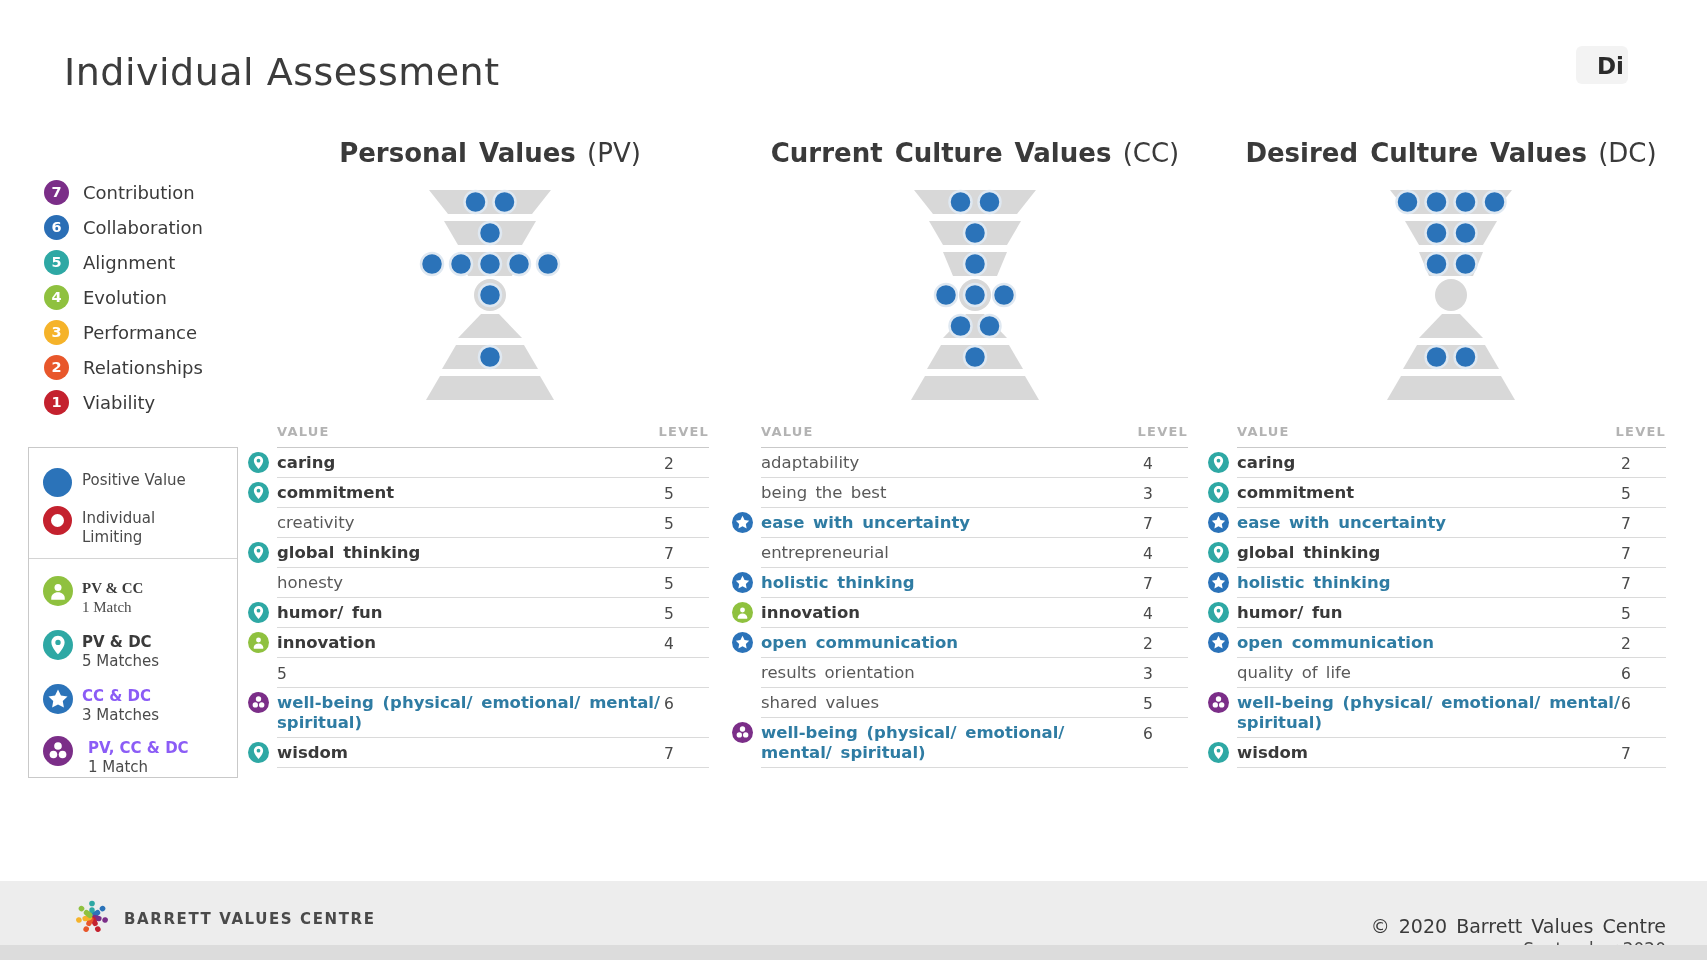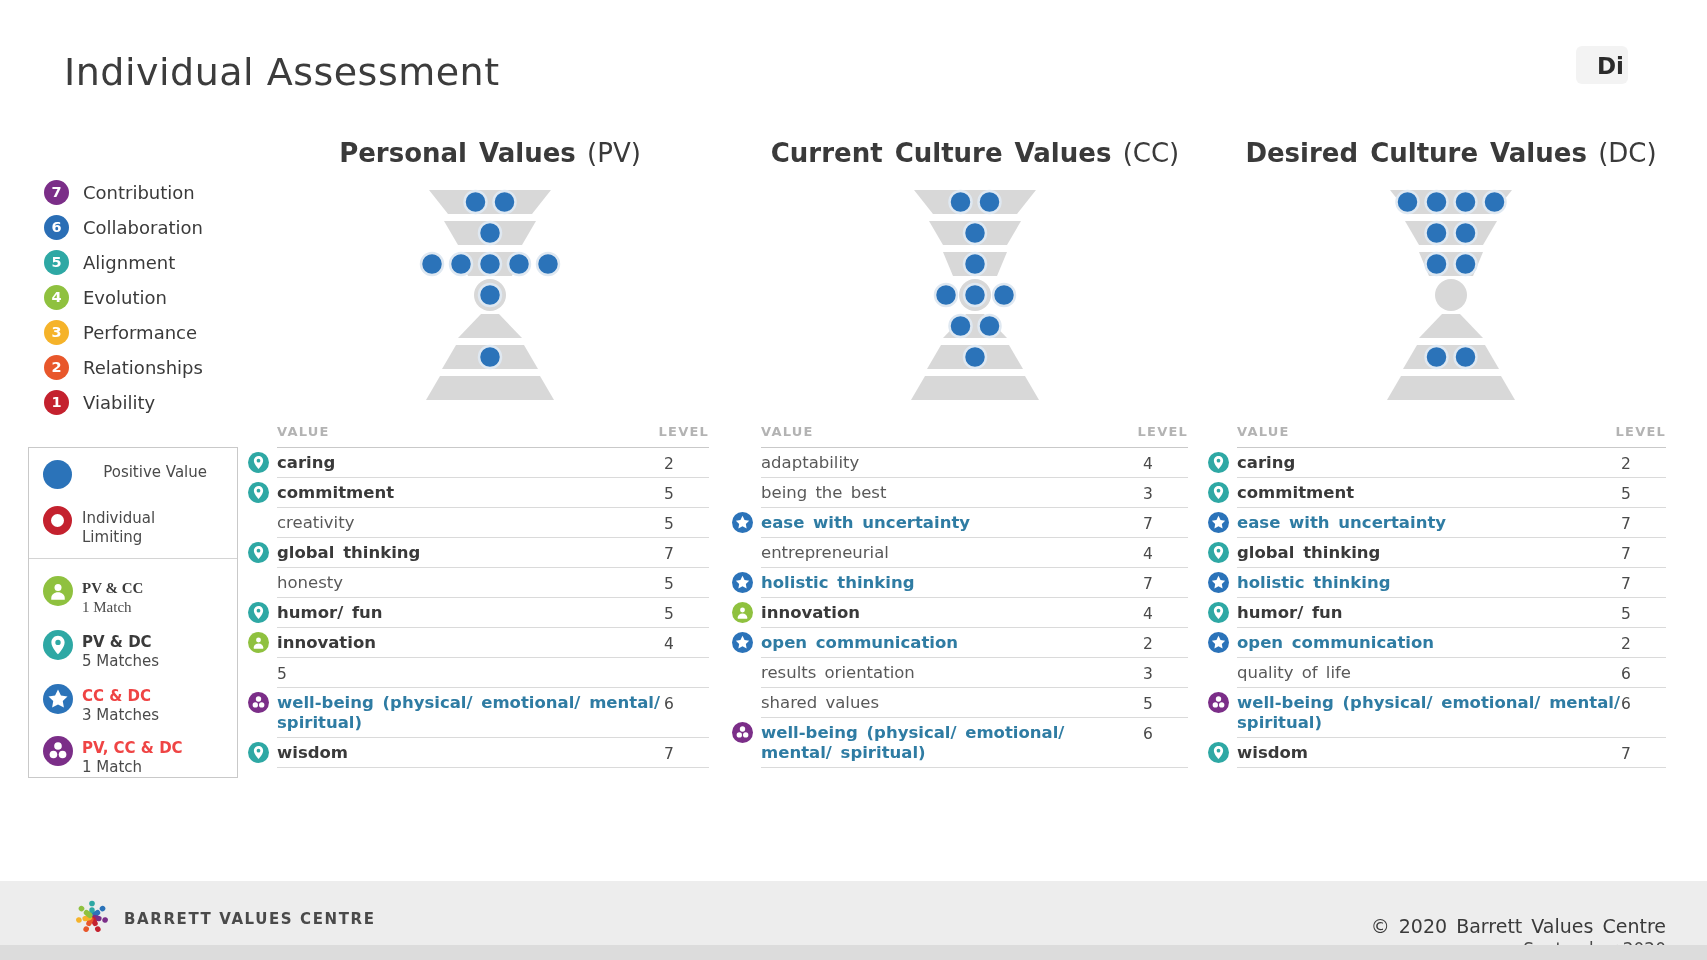--- a/index.html
+++ b/index.html
@@ -18,21 +18,21 @@
 
   
   .legend{position:absolute;left:28px;top:447px;width:210px;height:331px;border:1px solid #c9c9c9;box-sizing:border-box;background:#fff;}
   .leg-item{position:absolute;left:14px;display:flex;align-items:flex-start;}
   .leg-icon{flex:0 0 30px;width:30px;height:30px;margin-right:9px;}
   .leg-pos{display:block;width:29px;height:29px;border-radius:50%;background:#2b73b9;}
   .leg-lim{display:block;width:13px;height:13px;border-radius:50%;border:8px solid #c4212e;background:#fff;}
   .leg-text{font-size:15px;line-height:19px;color:#4a4a4a;width:125px;padding-top:3px;}
   .leg-label{font-size:15px;line-height:18px;font-weight:bold;}
   .leg-label.dark{color:#3a3a3a;}
-  .leg-label.blue{color:#ef4444;}
+  .leg-label.blue{color:#8b5cf6;}
   .leg-count{font-size:15px;line-height:18px;color:#4a4a4a;}
   .leg-divider{position:absolute;left:0;top:110px;width:100%;height:1px;background:#d4d4d4;}
 
   
   .col-title{position:absolute;top:138px;width:540px;text-align:center;font-size:26px;color:#3a3a3a;word-spacing:3px;}
   .col-title .bold{font-weight:bold;}
 
   
   .funnel{position:absolute;top:188px;width:260px;height:224px;}
 
@@ -92,21 +92,21 @@
         <span class="lvl-badge" style="background:#E8572B">2</span>
         <span class="lvl-label">Relationships</span>
       </div>
       <div class="level-row">
         <span class="lvl-badge" style="background:#C4212E">1</span>
         <span class="lvl-label">Viability</span>
       </div>
     </div>
 
   <div class="legend" id="legend">
-      <div class="leg-item" style="top: 12px; text-align: right;">
+      <div class="leg-item" style="top: 20px;">
         <span class="leg-icon">
           <span class="leg-pos"></span>
         </span>
         <span class="leg-text">Positive Value</span>
       </div>
       <div class="leg-item" style="top: 58px;">
         <span class="leg-icon">
           <span class="leg-lim"></span>
         </span>
         <span class="leg-text">Individual Limiting</span>
@@ -127,21 +127,21 @@
           </svg></span>
         <span class="leg-text"><span class="leg-label dark">PV &amp; DC</span><br><span class="leg-count">5 Matches</span></span>
       </div>
       <div class="leg-item" style="top: 236px;">
         <span class="leg-icon"><svg width="30" height="30" viewBox="0 0 24 24">
             <circle cx="12" cy="12" r="12" fill="#2B73B9"></circle>
             <path d="M12 4.4l2.35 4.77 5.26.76-3.8 3.71.9 5.24L12 16.4l-4.71 2.48.9-5.24-3.8-3.71 5.26-.76z" fill="#fff"></path>
           </svg></span>
         <span class="leg-text"><span class="leg-label blue">CC &amp; DC</span><br><span class="leg-count">3 Matches</span></span>
       </div>
-      <div class="leg-item" style="top: 288px;">
+      <div class="leg-item" style="top: 288px; gap: 6px;">
         <span class="leg-icon"><svg width="30" height="30" viewBox="0 0 24 24">
             <circle cx="12" cy="12" r="12" fill="#7B2E88"></circle>
             <circle cx="12" cy="8" r="3.05" fill="#fff"></circle>
             <circle cx="8.35" cy="14.8" r="3.05" fill="#fff"></circle>
             <circle cx="15.65" cy="14.8" r="3.05" fill="#fff"></circle>
           </svg></span>
         <span class="leg-text"><span class="leg-label blue">PV, CC &amp; DC</span><br><span class="leg-count">1 Match</span></span>
       </div>
     </div>
 

